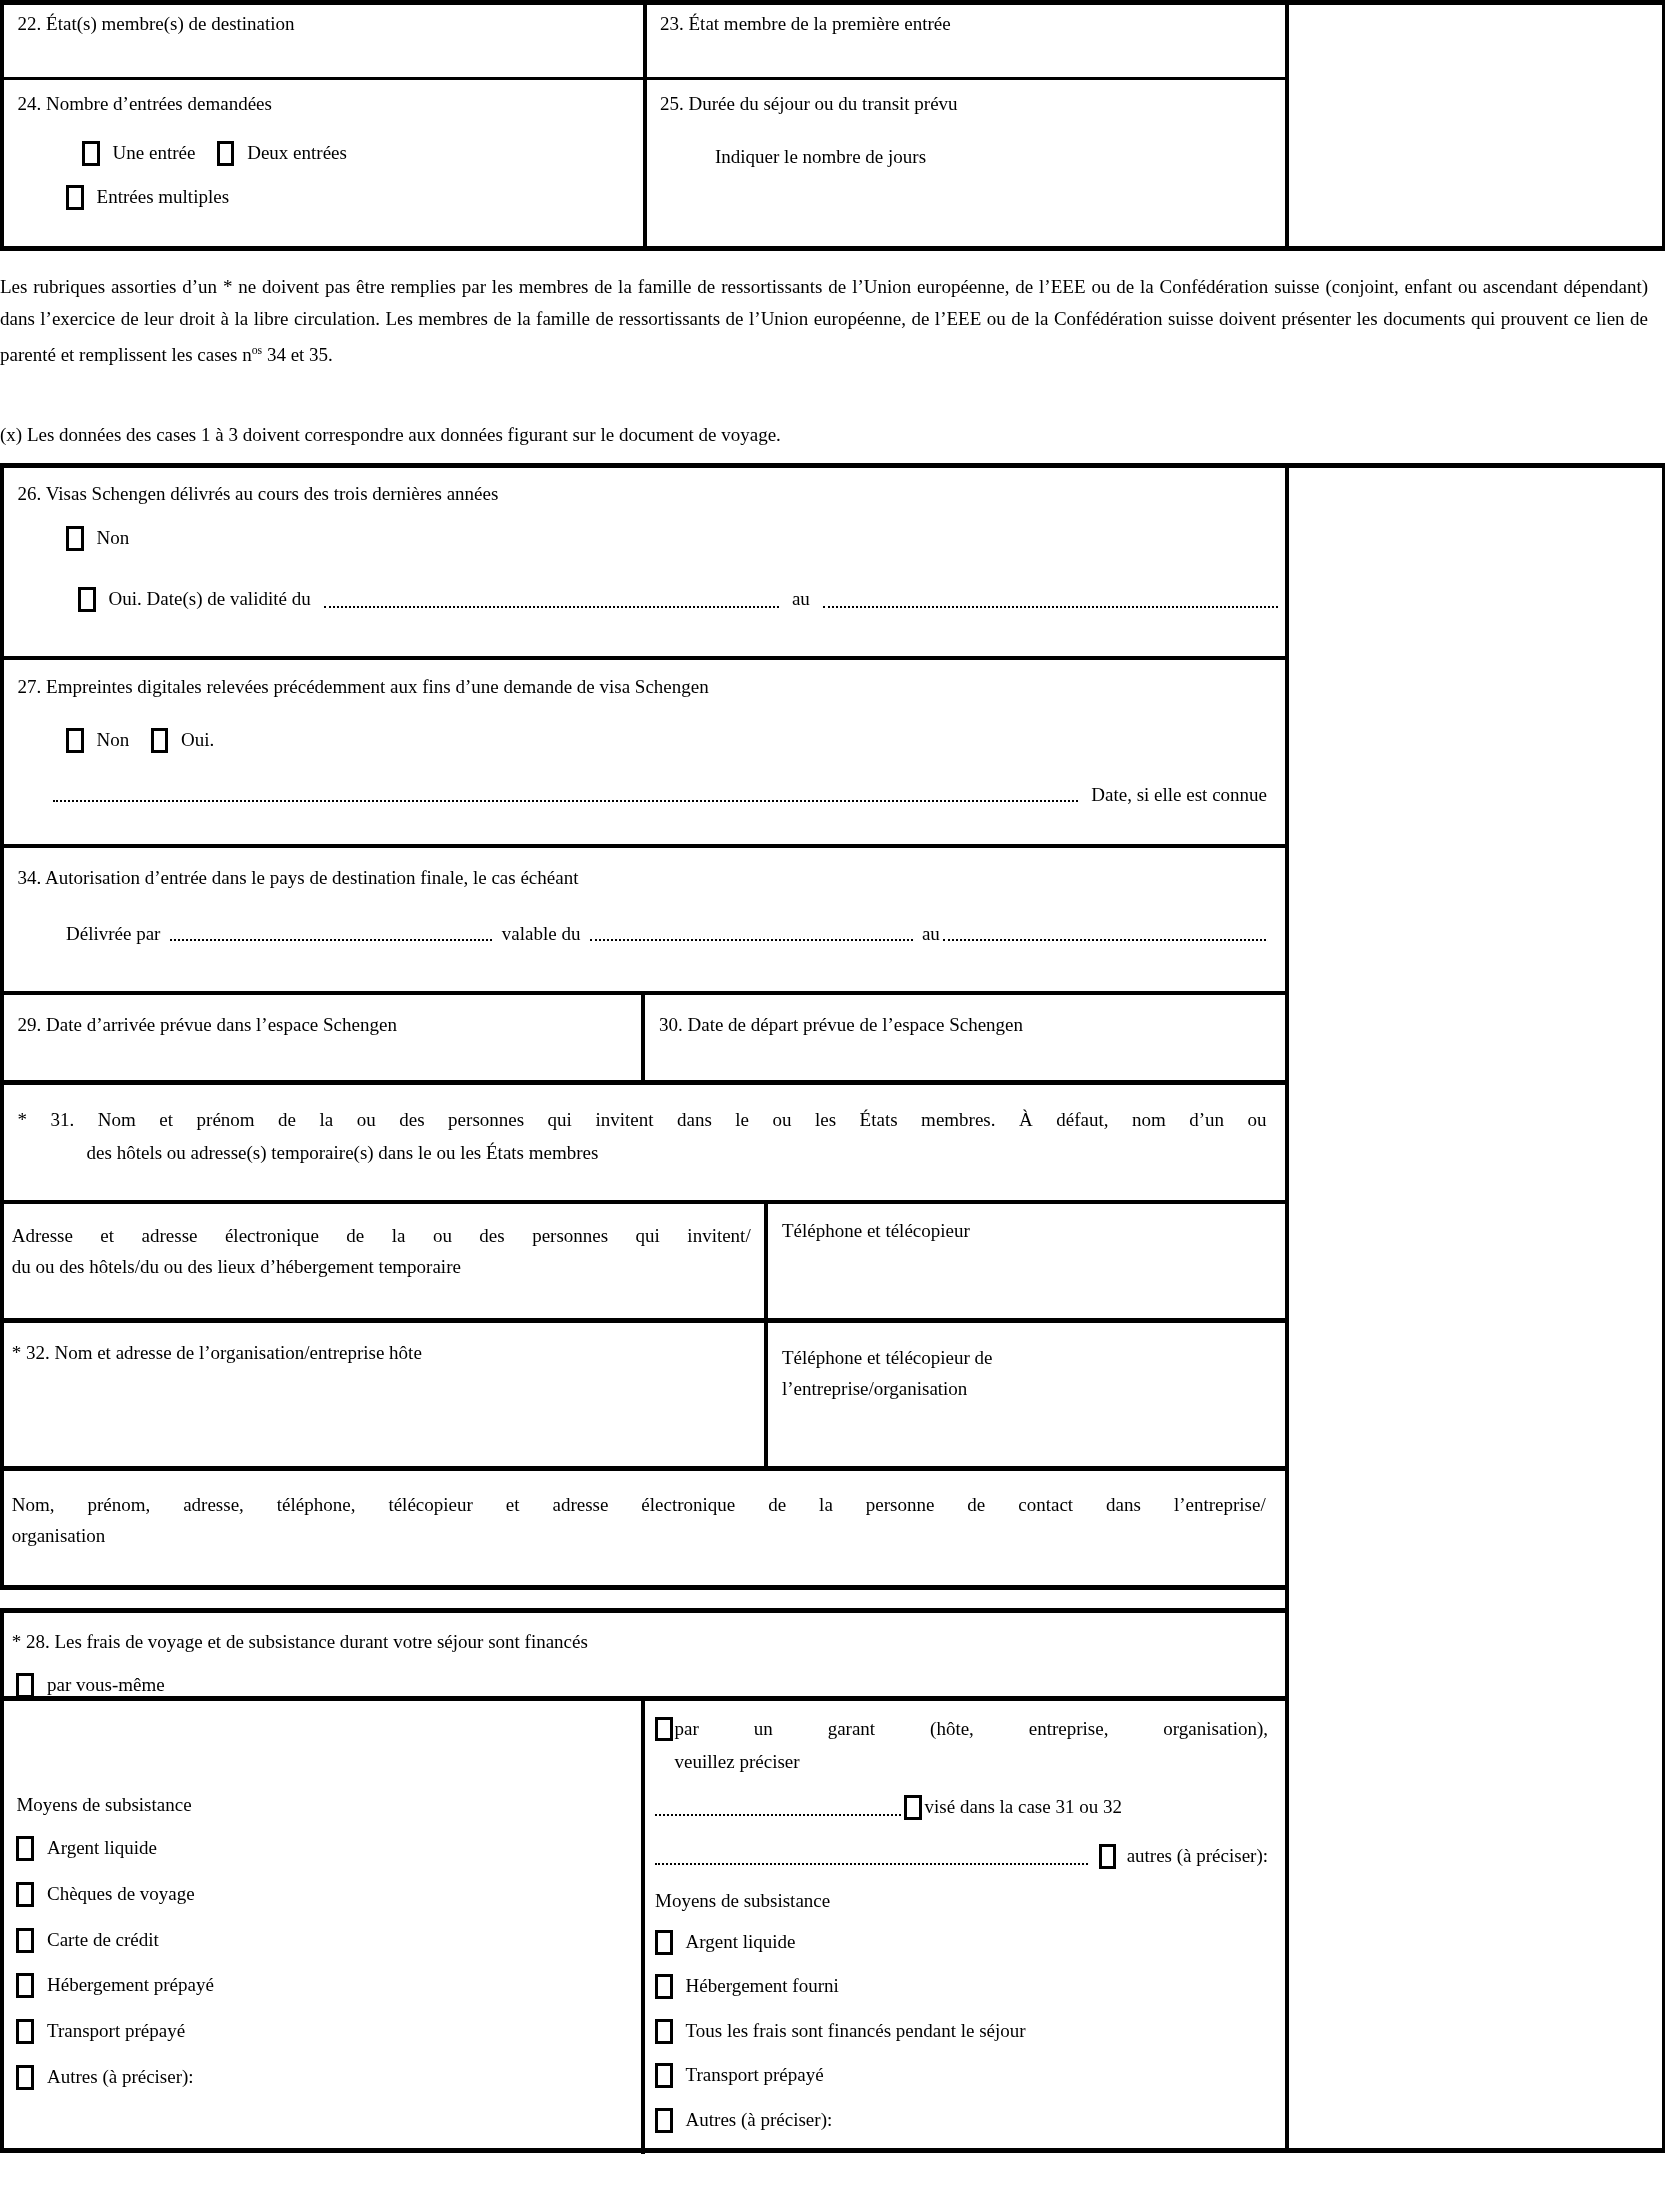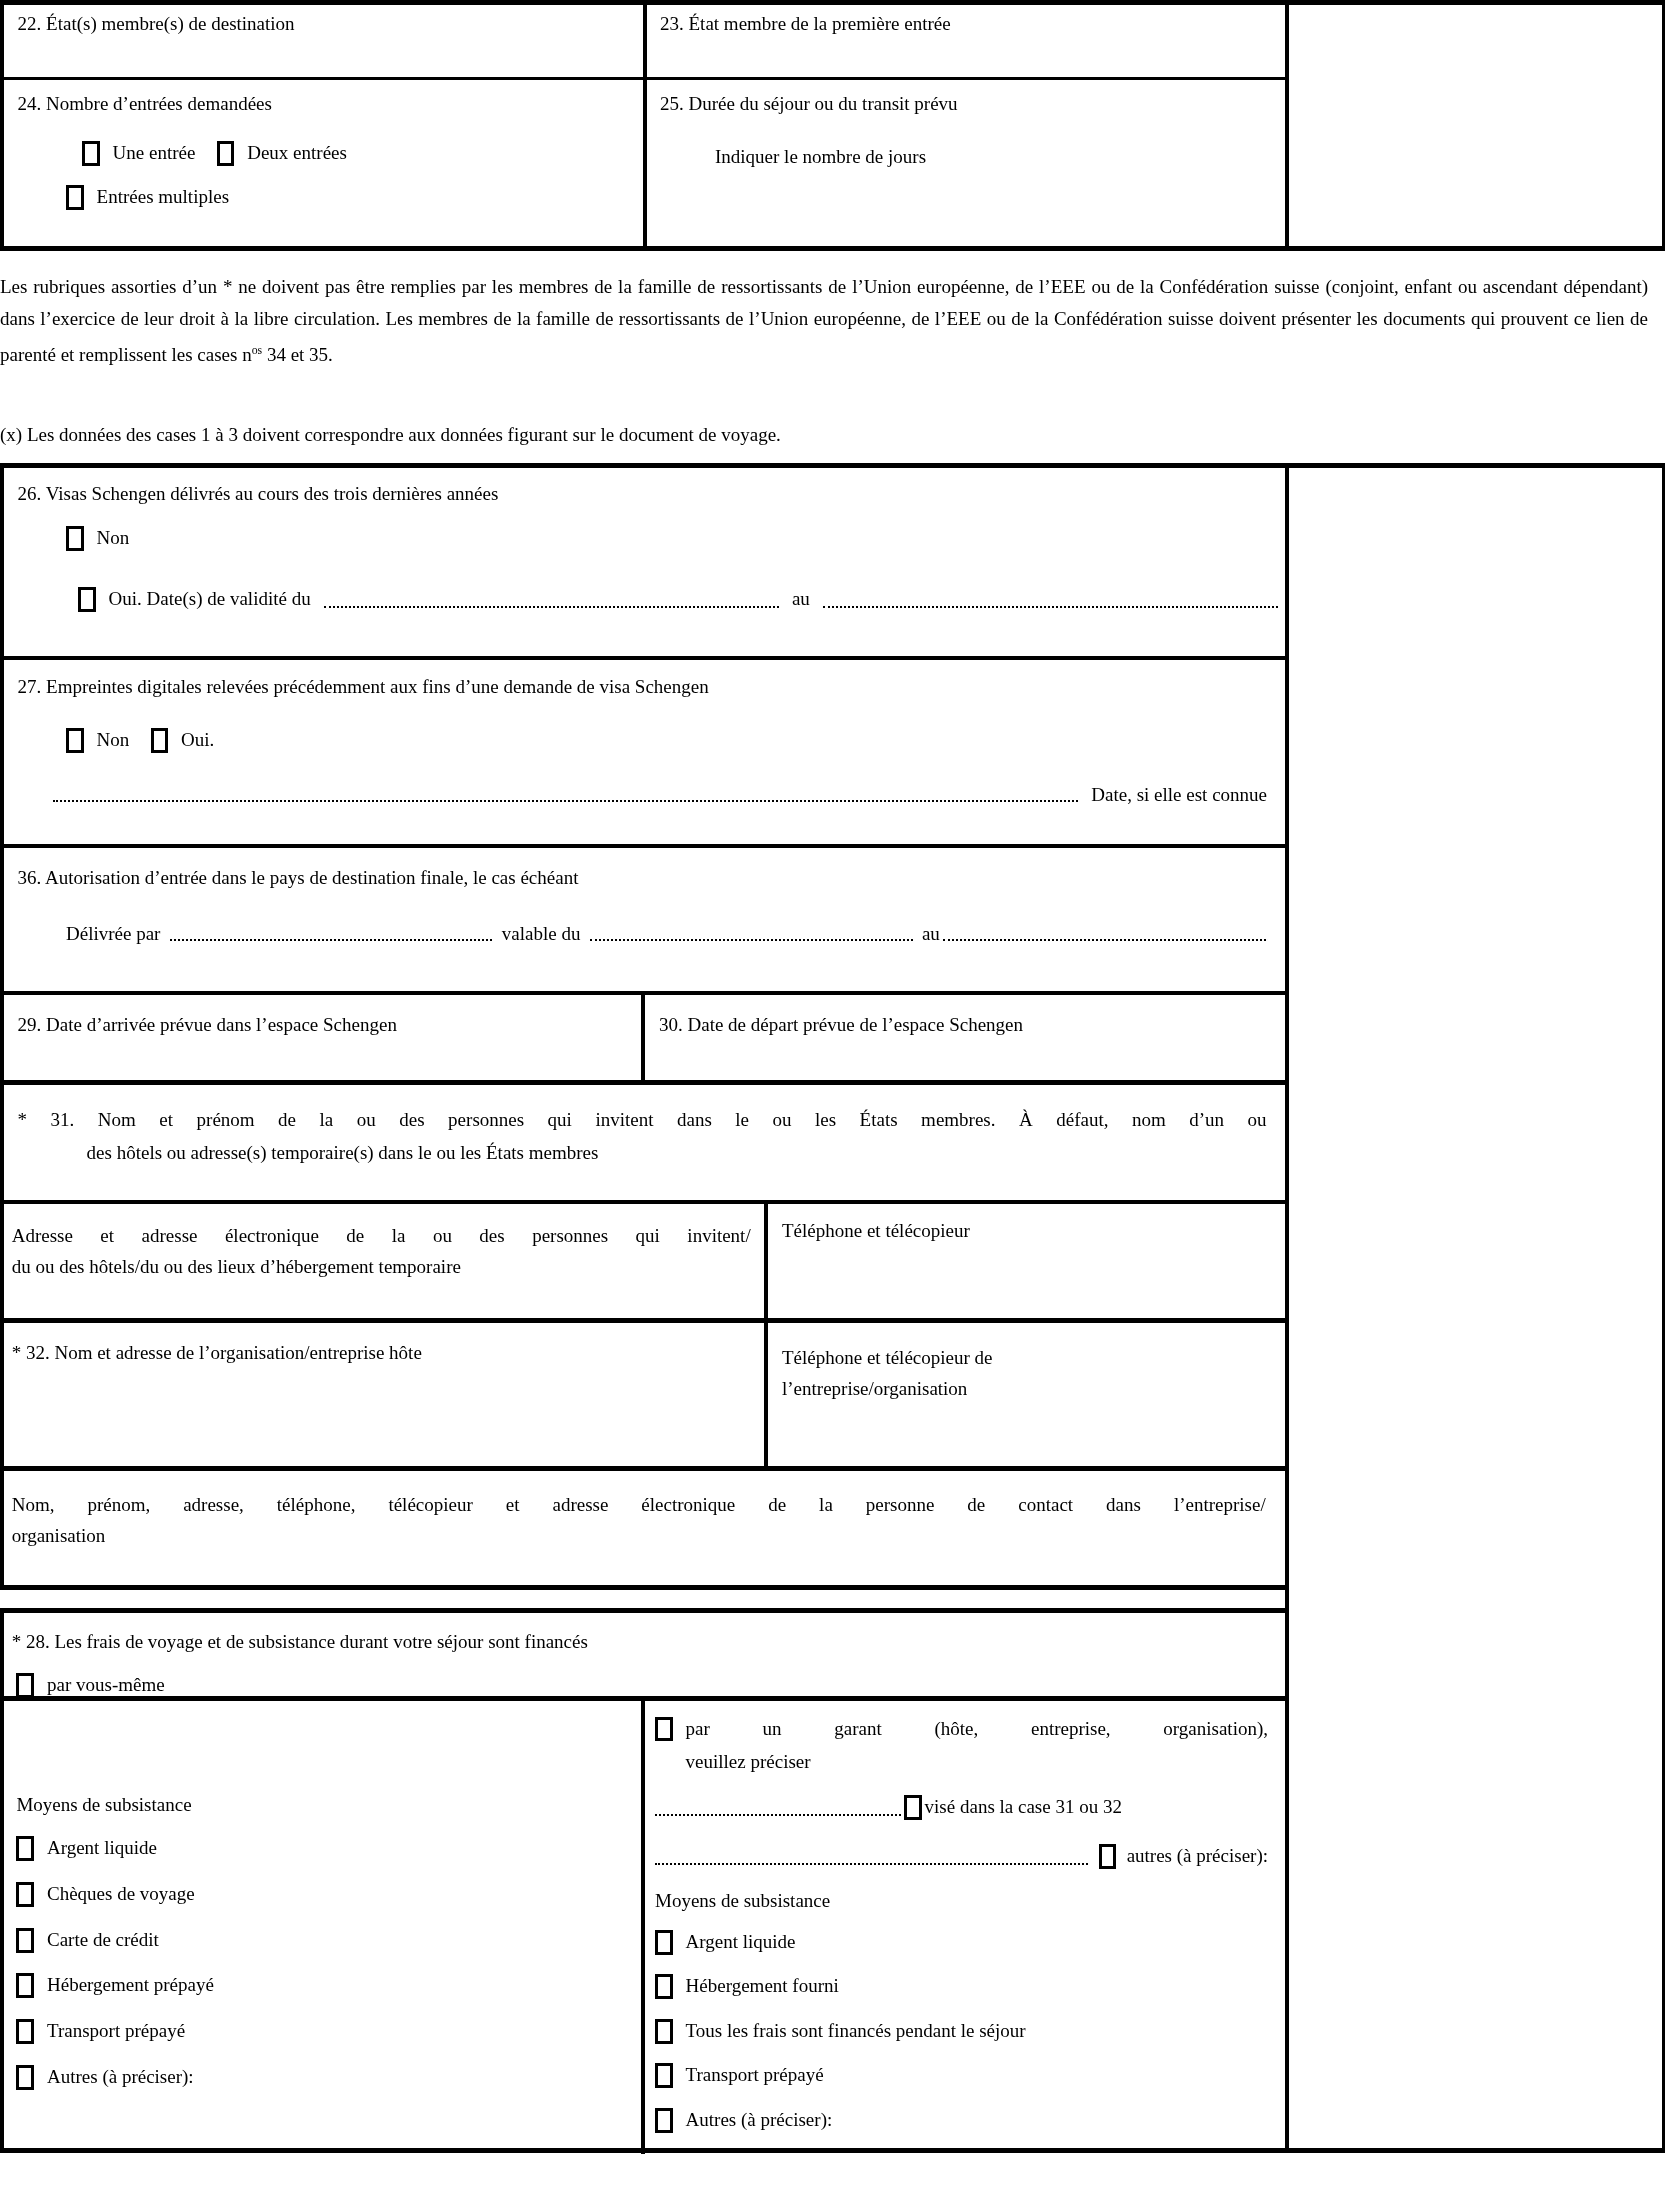--- a/index.html
+++ b/index.html
@@ -111,21 +111,21 @@
     <span class="cb"></span>
     <span>Non</span>
     <span class="cb" style="margin-left:8.2px;"></span>
     <span>Oui.</span>
   </div>
   <div class="abs row-flex" style="left:53px;top:784px;width:1214px;">
     <span class="dots grow"></span>
     <span>Date, si elle est connue</span>
   </div>
 
-  <div class="abs lbl" style="left:17.6px;top:867px;">36. Autorisation d’entrée dans le pays de destination finale, le cas échéant</div>
+  <div class="abs lbl" style="left:17.6px;top:867px;">34. Autorisation d’entrée dans le pays de destination finale, le cas échéant</div>
   <div class="abs row-flex" style="left:66px;top:923px;width:1200px;gap:9.4px;">
     <span>Délivrée par</span>
     <span class="dots grow"></span>
     <span>valable du</span>
     <span class="dots grow"></span>
     <span>au</span>
     <span class="dots grow" style="margin-left:-5.9px;"></span>
   </div>
 
   <div class="abs lbl" style="left:17.6px;top:1014px;">29. Date d’arrivée prévue dans l’espace Schengen</div>
@@ -178,21 +178,21 @@
   </div>
   <div class="abs row-flex" style="left:16.4px;top:2019px;">
     <span class="cb"></span>
     <span>Transport prépayé</span>
   </div>
   <div class="abs row-flex" style="left:16.4px;top:2065px;">
     <span class="cb"></span>
     <span>Autres (à préciser):</span>
   </div>
 
-  <div class="abs" style="left:655px;top:1712px;width:613px;display:flex;gap:13px;align-items:flex-start;">
+  <div class="abs" style="left:655px;top:1712px;width:613px;display:flex;gap:2px;align-items:flex-start;">
     <span class="cb" style="margin-top:4.7px;"></span>
     <span class="jfirst" style="flex:1 1 0;line-height:33px;">
         <div class="ln">par un garant (hôte, entreprise, organisation),</div>
         <div class="ln">veuillez préciser</div>
       </span>
   </div>
   <div class="abs row-flex" style="left:655px;top:1795px;width:613px;gap:3px;">
     <span class="dots" style="width:246px;"></span>
     <span class="cb"></span>
     <span>visé dans la case 31 ou 32</span>

